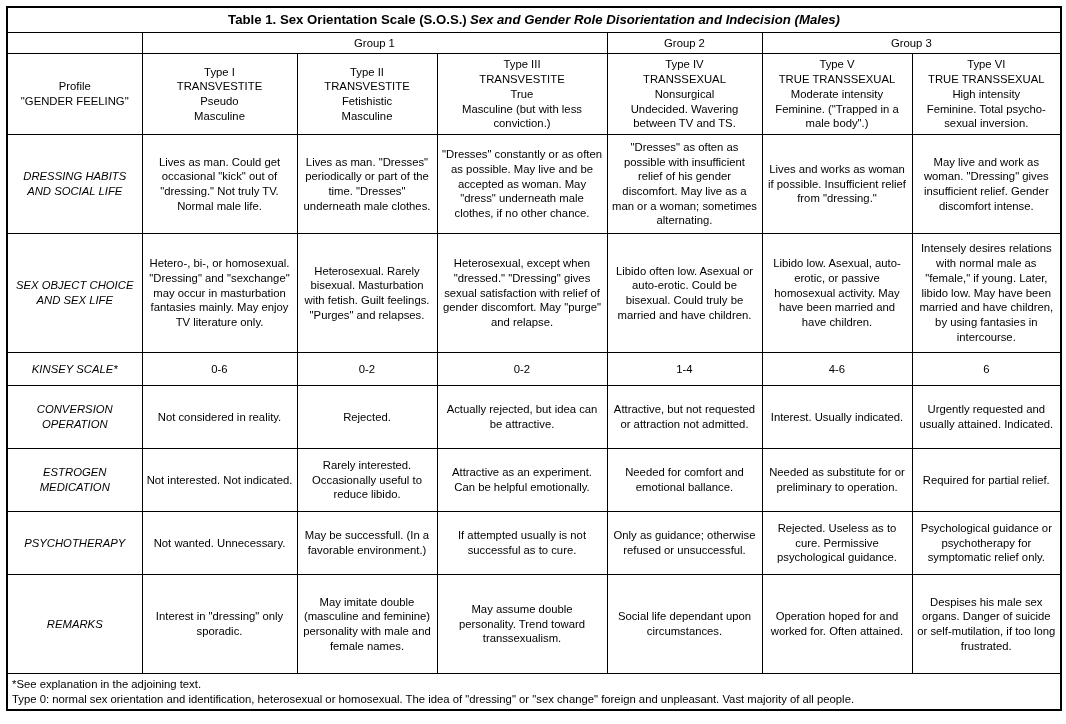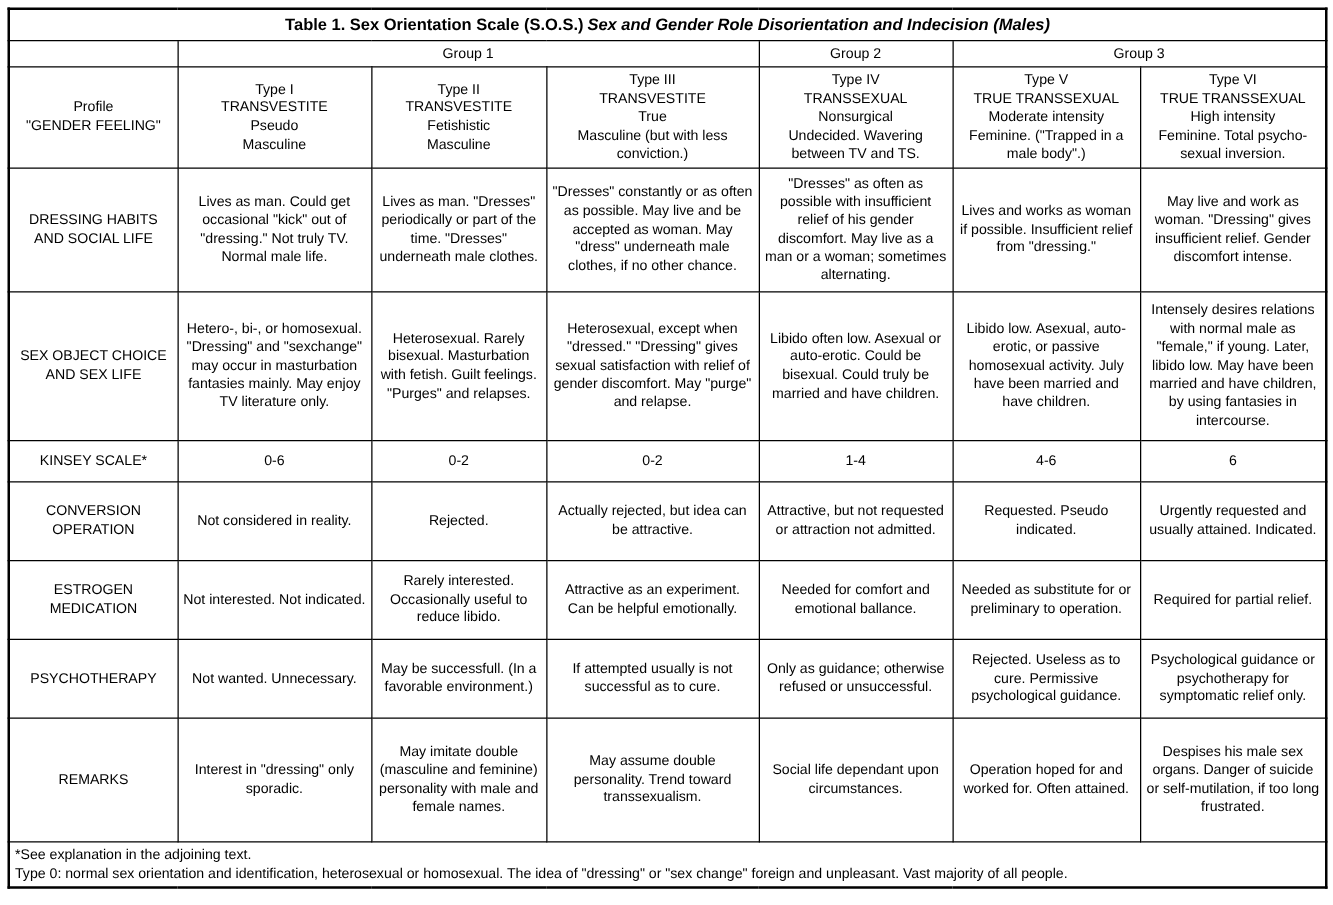--- a/index.html
+++ b/index.html
@@ -70,20 +70,21 @@
     line-height: 1.9;
     padding-top: 5px;
     padding-bottom: 5px;
   }
   .type-cell .tline {
     display: block;
   }
   .rowlabel {
     font-size: 11.3px;
     line-height: 1.35;
+    font-style: italic;
   }
   .cellbody {
     font-size: 11.2px;
     line-height: 1.33;
   }
   .tall td { height: 92px; }
   .xtall td { height: 112px; }
   .med td { height: 56px; }
   .short td { height: 26px; }
   .remarks td { height: 92px; }
@@ -179,41 +180,41 @@
         <td class="cellbody">Lives and works as woman if possible. Insufficient relief from "dressing."</td>
         <td class="cellbody">May live and work as woman. "Dressing" gives insufficient relief. Gender discomfort intense.</td>
       </tr>
 
       <tr class="xtall">
         <td class="rowlabel">SEX OBJECT CHOICE AND SEX LIFE</td>
         <td class="cellbody">Hetero-, bi-, or homosexual. "Dressing" and "sexchange" may occur in masturbation fantasies mainly. May enjoy TV literature only.</td>
         <td class="cellbody">Heterosexual. Rarely bisexual. Masturbation with fetish. Guilt feelings. "Purges" and relapses.</td>
         <td class="cellbody">Heterosexual, except when "dressed." "Dressing" gives sexual satisfaction with relief of gender discomfort. May "purge" and relapse.</td>
         <td class="cellbody">Libido often low. Asexual or auto-erotic. Could be bisexual. Could truly be married and have children.</td>
-        <td class="cellbody">Libido low. Asexual, auto-erotic, or passive homosexual activity. July have been married and have children.</td>
+        <td class="cellbody">Libido low. Asexual, auto-erotic, or passive homosexual activity. May have been married and have children.</td>
         <td class="cellbody">Intensely desires relations with normal male as "female," if young. Later, libido low. May have been married and have children, by using fantasies in intercourse.</td>
       </tr>
 
       <tr class="short">
         <td class="rowlabel">KINSEY SCALE*</td>
         <td class="cellbody">0-6</td>
         <td class="cellbody">0-2</td>
         <td class="cellbody">0-2</td>
         <td class="cellbody">1-4</td>
         <td class="cellbody">4-6</td>
         <td class="cellbody">6</td>
       </tr>
 
       <tr class="med">
         <td class="rowlabel">CONVERSION OPERATION</td>
         <td class="cellbody">Not considered in reality.</td>
         <td class="cellbody">Rejected.</td>
         <td class="cellbody">Actually rejected, but idea can be attractive.</td>
         <td class="cellbody">Attractive, but not requested or attraction not admitted.</td>
-        <td class="cellbody">Requested. Pseudo indicated.</td>
+        <td class="cellbody">Interest. Usually indicated.</td>
         <td class="cellbody">Urgently requested and usually attained. Indicated.</td>
       </tr>
 
       <tr class="med">
         <td class="rowlabel">ESTROGEN MEDICATION</td>
         <td class="cellbody">Not interested. Not indicated.</td>
         <td class="cellbody">Rarely interested. Occasionally useful to reduce libido.</td>
         <td class="cellbody">Attractive as an experiment. Can be helpful emotionally.</td>
         <td class="cellbody">Needed for comfort and emotional ballance.</td>
         <td class="cellbody">Needed as substitute for or preliminary to operation.</td>

